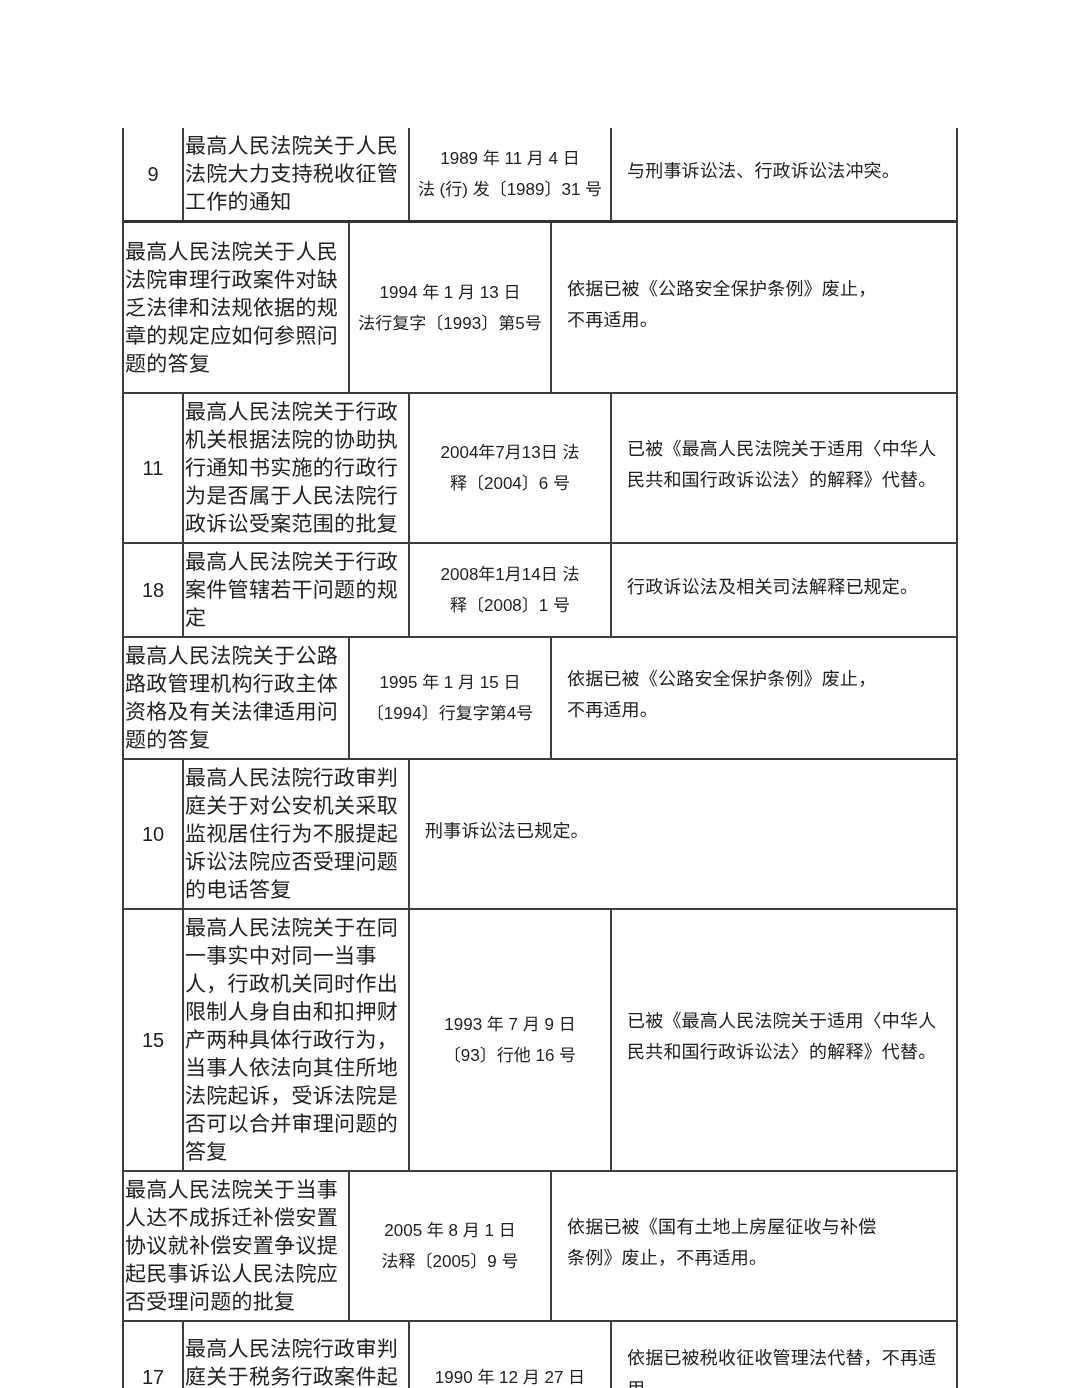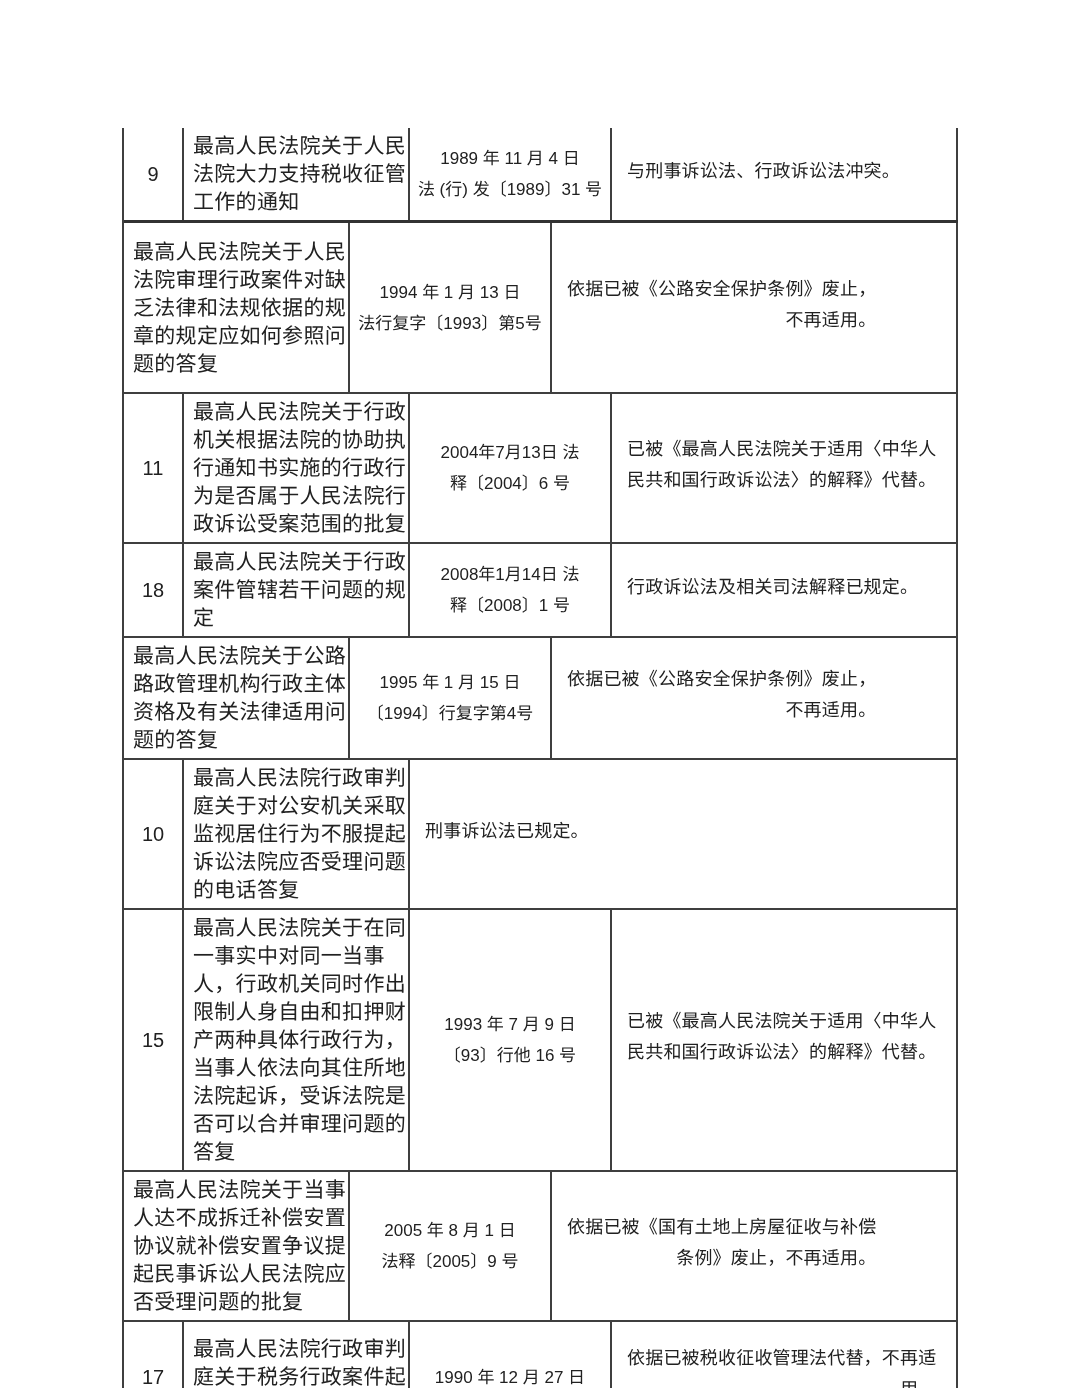--- a/index.html
+++ b/index.html
@@ -41,40 +41,39 @@
     white-space: pre-line;
   }
   .cell.num {
     width: 60px;
     justify-content: center;
     font-size: 20px;
     line-height: 26px;
   }
   .cell.name {
     width: 226px;
-    padding: 4px 2px 4px 9px;
+    padding: 4px 2px 4px 1px;
     font-size: 21px;
     line-height: 28px;
     letter-spacing: 0.3px;
   }
   .cell.date {
     width: 202px;
     justify-content: center;
     text-align: center;
     font-size: 17px;
     line-height: 31px;
     padding: 2px 1px;
   }
   .cell.reason {
     flex: 1;
     padding: 4px 4px 10px 15px;
     font-size: 18px;
     line-height: 31px;
     letter-spacing: 0.2px;
-    text-align: right;
   }
   
   .r0 { min-height: 89px; }
   .r1 { min-height: 171px; }
   .r2 { min-height: 140px; }
   .r3 { min-height: 89px; }
   .r4 { min-height: 110px; }
   .r5 { min-height: 148px; }
   .r6 { min-height: 256px; }
   .r7 { min-height: 139px; }

